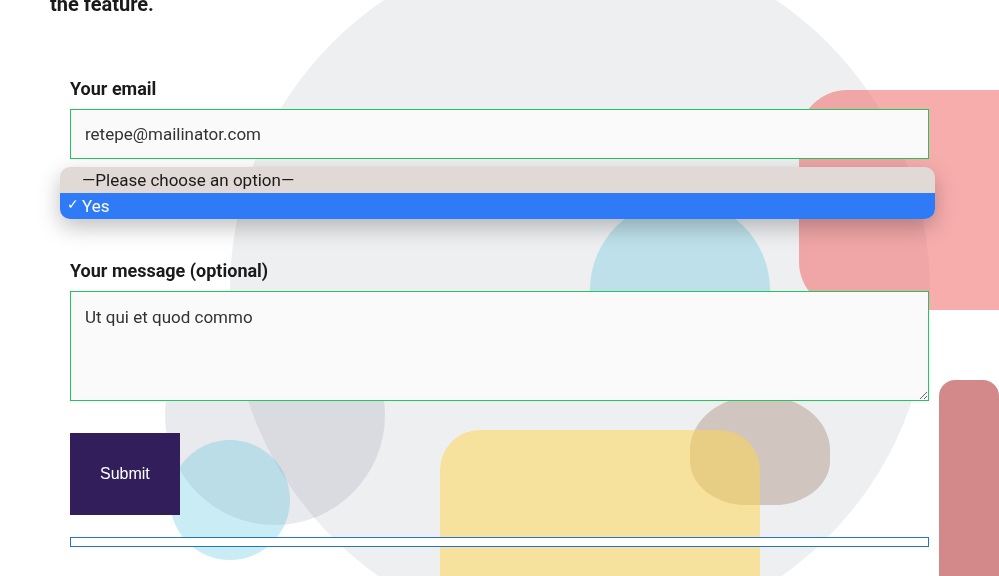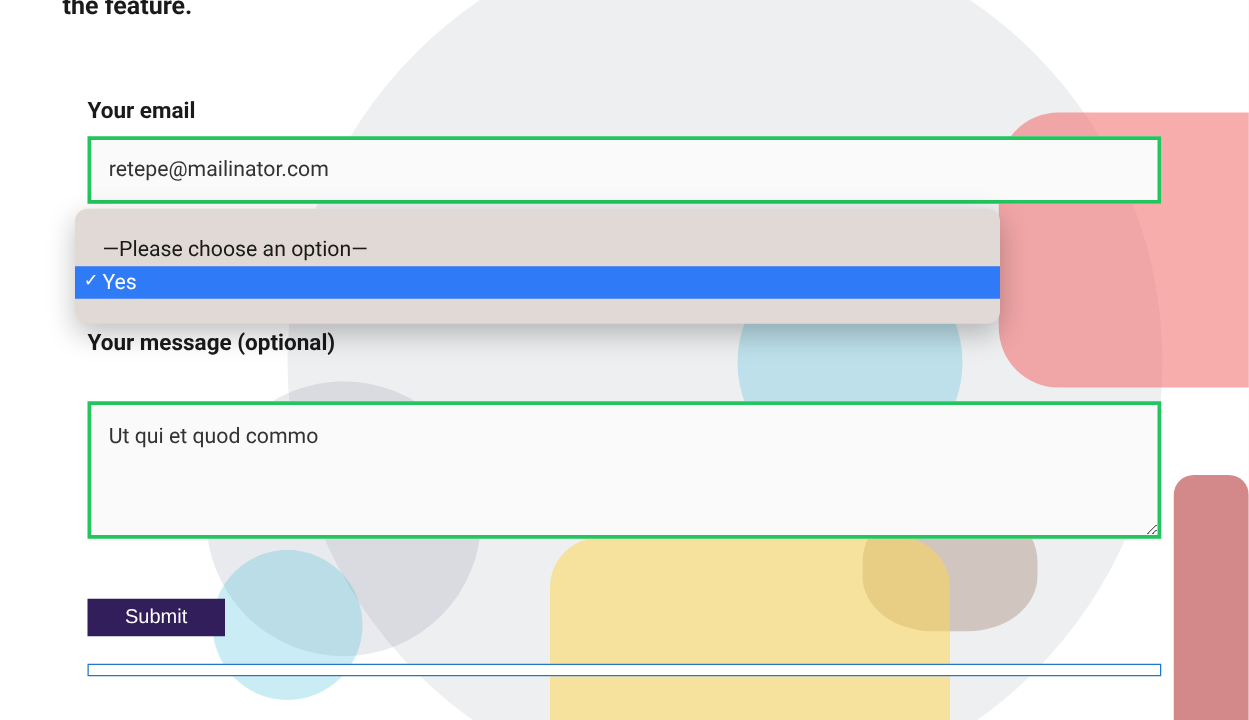--- a/index.html
+++ b/index.html
@@ -89,63 +89,63 @@
     .label {
       font-size: 18px;
       font-weight: 700;
       color: #1a1a1a;
       margin-bottom: 10px;
       display: block;
     }
     .input, .textarea {
       width: 100%;
       background: #fafafa;
-      border: 3px solid #22c55e;
+      border: 1px solid #22c55e;
       padding: 14px 14px;
       font-size: 17px;
       color: #333;
       font-family: inherit;
     }
-    .textarea { height: 110px; resize: both; line-height: 1.35; margin-top: 26px; }
+    .textarea { height: 110px; resize: both; line-height: 1.35; }
     .hidden-select-label {
       font-size: 18px;
       font-weight: 700;
       color: #1a1a1a;
       margin-top: 24px;
       display: block;
     }
     .submit-btn {
-      margin-top: 44px;
+      margin-top: 28px;
       background: #321e5b;
       color: #fff;
       border: none;
-      padding: 6px 30px;
+      padding: 32px 30px;
       font-size: 16px;
       cursor: pointer;
     }
     .blue-bar {
       margin-top: 22px;
       height: 10px;
       border: 1.5px solid #2176c7;
       background: #fff;
       width: 100%;
     }
 
     
     .dropdown {
       position: absolute;
       top: 167px;
       left: 60px;
-      width: 740px;
+      width: 875px;
       background: #e1d9d5;
       border-radius: 10px;
       box-shadow: 0 8px 22px rgba(0,0,0,0.25);
       z-index: 5;
       overflow: hidden;
-      padding: 20px 0;
+      padding: 0 0;
     }
     .dropdown-item {
       font-size: 17px;
       padding: 3px 22px;
       color: #1a1a1a;
       cursor: default;
       position: relative;
     }
     .dropdown-item.selected {
       background: #2f7af6;

